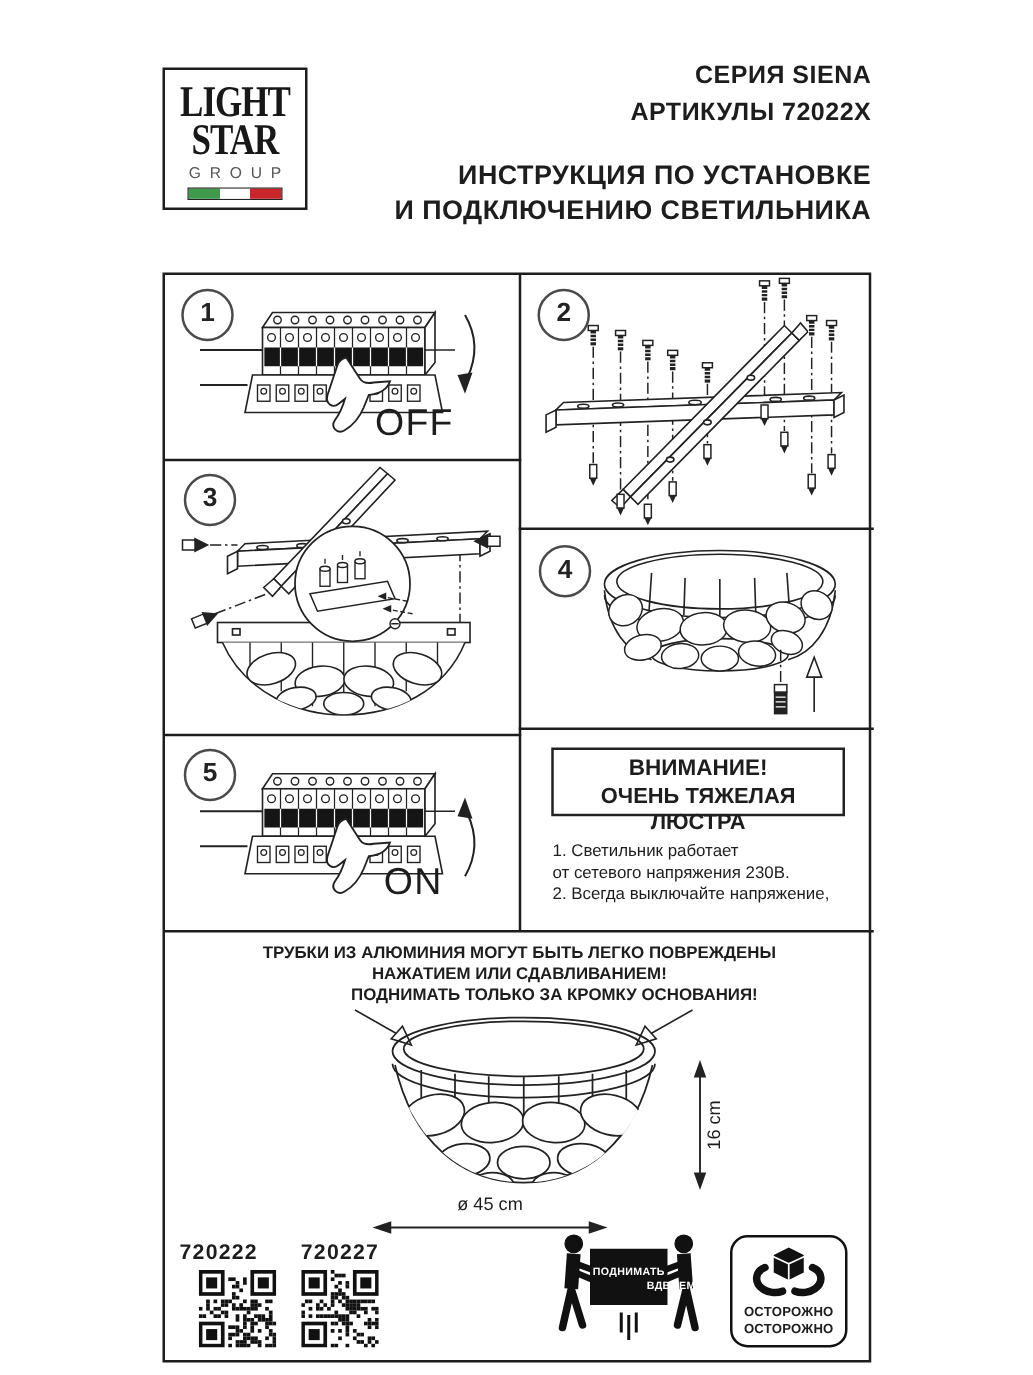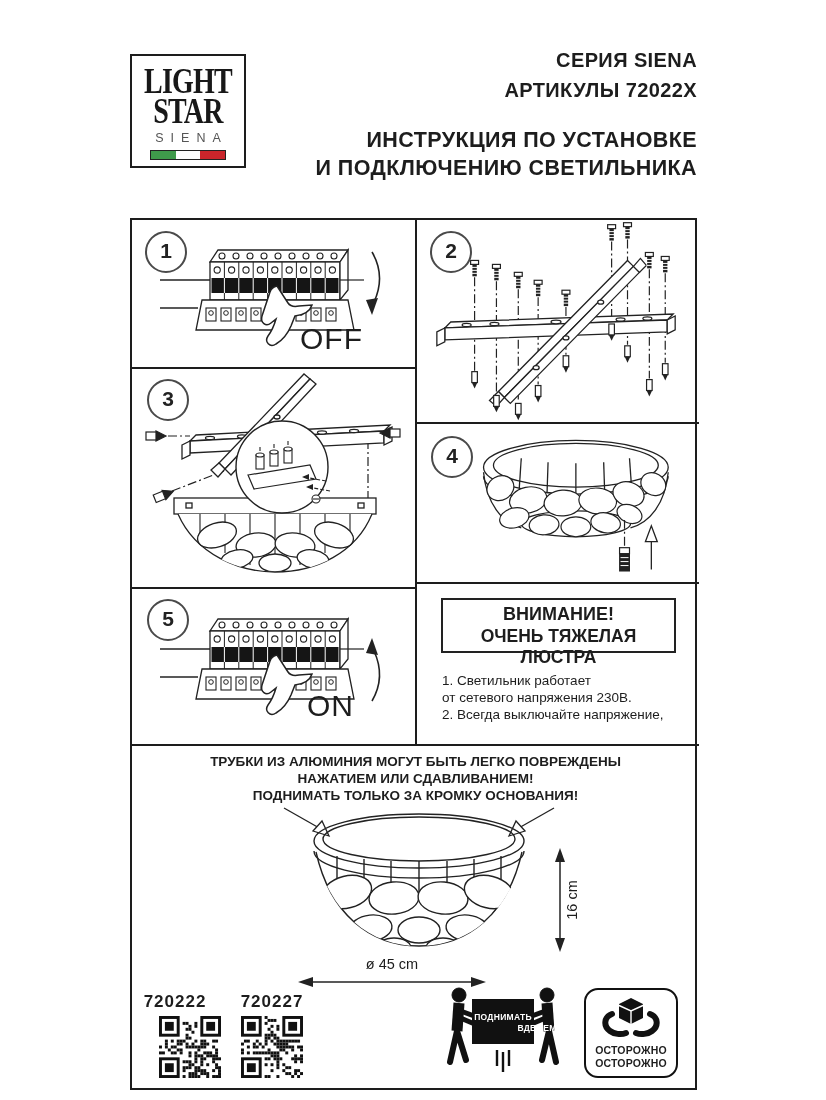--- a/index.html
+++ b/index.html
@@ -53,21 +53,21 @@
       <polygon points="-2.8,-5 2.8,-5 0,1" fill="#222"></polygon>
     </g>
   </defs>
 </svg>
 
 <div class="sheet">
 
   <div class="abs logo-box">
     <div class="logo-word" style="margin-top:11px;">LIGHT</div>
     <div class="logo-word">STAR</div>
-    <div class="logo-group">SIENA</div>
+    <div class="logo-group">GROUP</div>
     <div class="logo-flag">
       <span style="background:#3f9b4b"></span>
       <span style="background:#ffffff"></span>
       <span style="background:#c9252b"></span>
     </div>
   </div>
   <div class="abs hdr hdr-sm" style="top:49px;">СЕРИЯ SIENA</div>
   <div class="abs hdr hdr-sm" style="top:79px;">АРТИКУЛЫ 72022X</div>
   <div class="abs hdr hdr-lg" style="top:128px;">ИНСТРУКЦИЯ ПО УСТАНОВКЕ</div>
   <div class="abs hdr hdr-lg" style="top:156px;">И ПОДКЛЮЧЕНИЮ СВЕТИЛЬНИКА</div>
@@ -451,21 +451,21 @@
         <div class="att-sub">ОЧЕНЬ ТЯЖЕЛАЯ ЛЮСТРА</div>
       </div>
       <div class="abs note" style="left:25px;top:88px;">1. Светильник работает</div>
       <div class="abs note" style="left:25px;top:105px;">от сетевого напряжения 230В.</div>
       <div class="abs note" style="left:25px;top:122px;">2. Всегда выключайте напряжение,</div>
     </div>
 
     <div class="abs panel" style="left:0;top:526px;width:567px;height:346px;">
       <div class="abs warn" style="top:7px;">ТРУБКИ ИЗ АЛЮМИНИЯ МОГУТ БЫТЬ ЛЕГКО ПОВРЕЖДЕНЫ</div>
       <div class="abs warn" style="top:24px;">НАЖАТИЕМ ИЛИ СДАВЛИВАНИЕМ!</div>
-      <div class="abs warn" style="top:41px;">ПОДНИМАТЬ ТОЛЬКО ЗА КРОМКУ ОСНОВАНИЯ!</div>
+      <div class="abs warn" style="top:41px;padding-left:28px;">ПОДНИМАТЬ ТОЛЬКО ЗА КРОМКУ ОСНОВАНИЯ!</div>
 
       <svg viewBox="0 0 567 250" class="abs" style="left:0;top:0;width:567px;height:250px;">
         <defs>
           <clipPath id="bowlB">
               <path d="M182,104 L392,104 C378,168 336,200 287,200 C238,200 198,168 182,104 Z"></path>
             </clipPath>
         </defs>
 
         <line x1="152" y1="62" x2="189" y2="83" stroke="#222" stroke-width="1.3"></line>
         <polygon points="197,90 181,85 190,75" fill="#fff" stroke="#222" stroke-width="1.3"></polygon>

